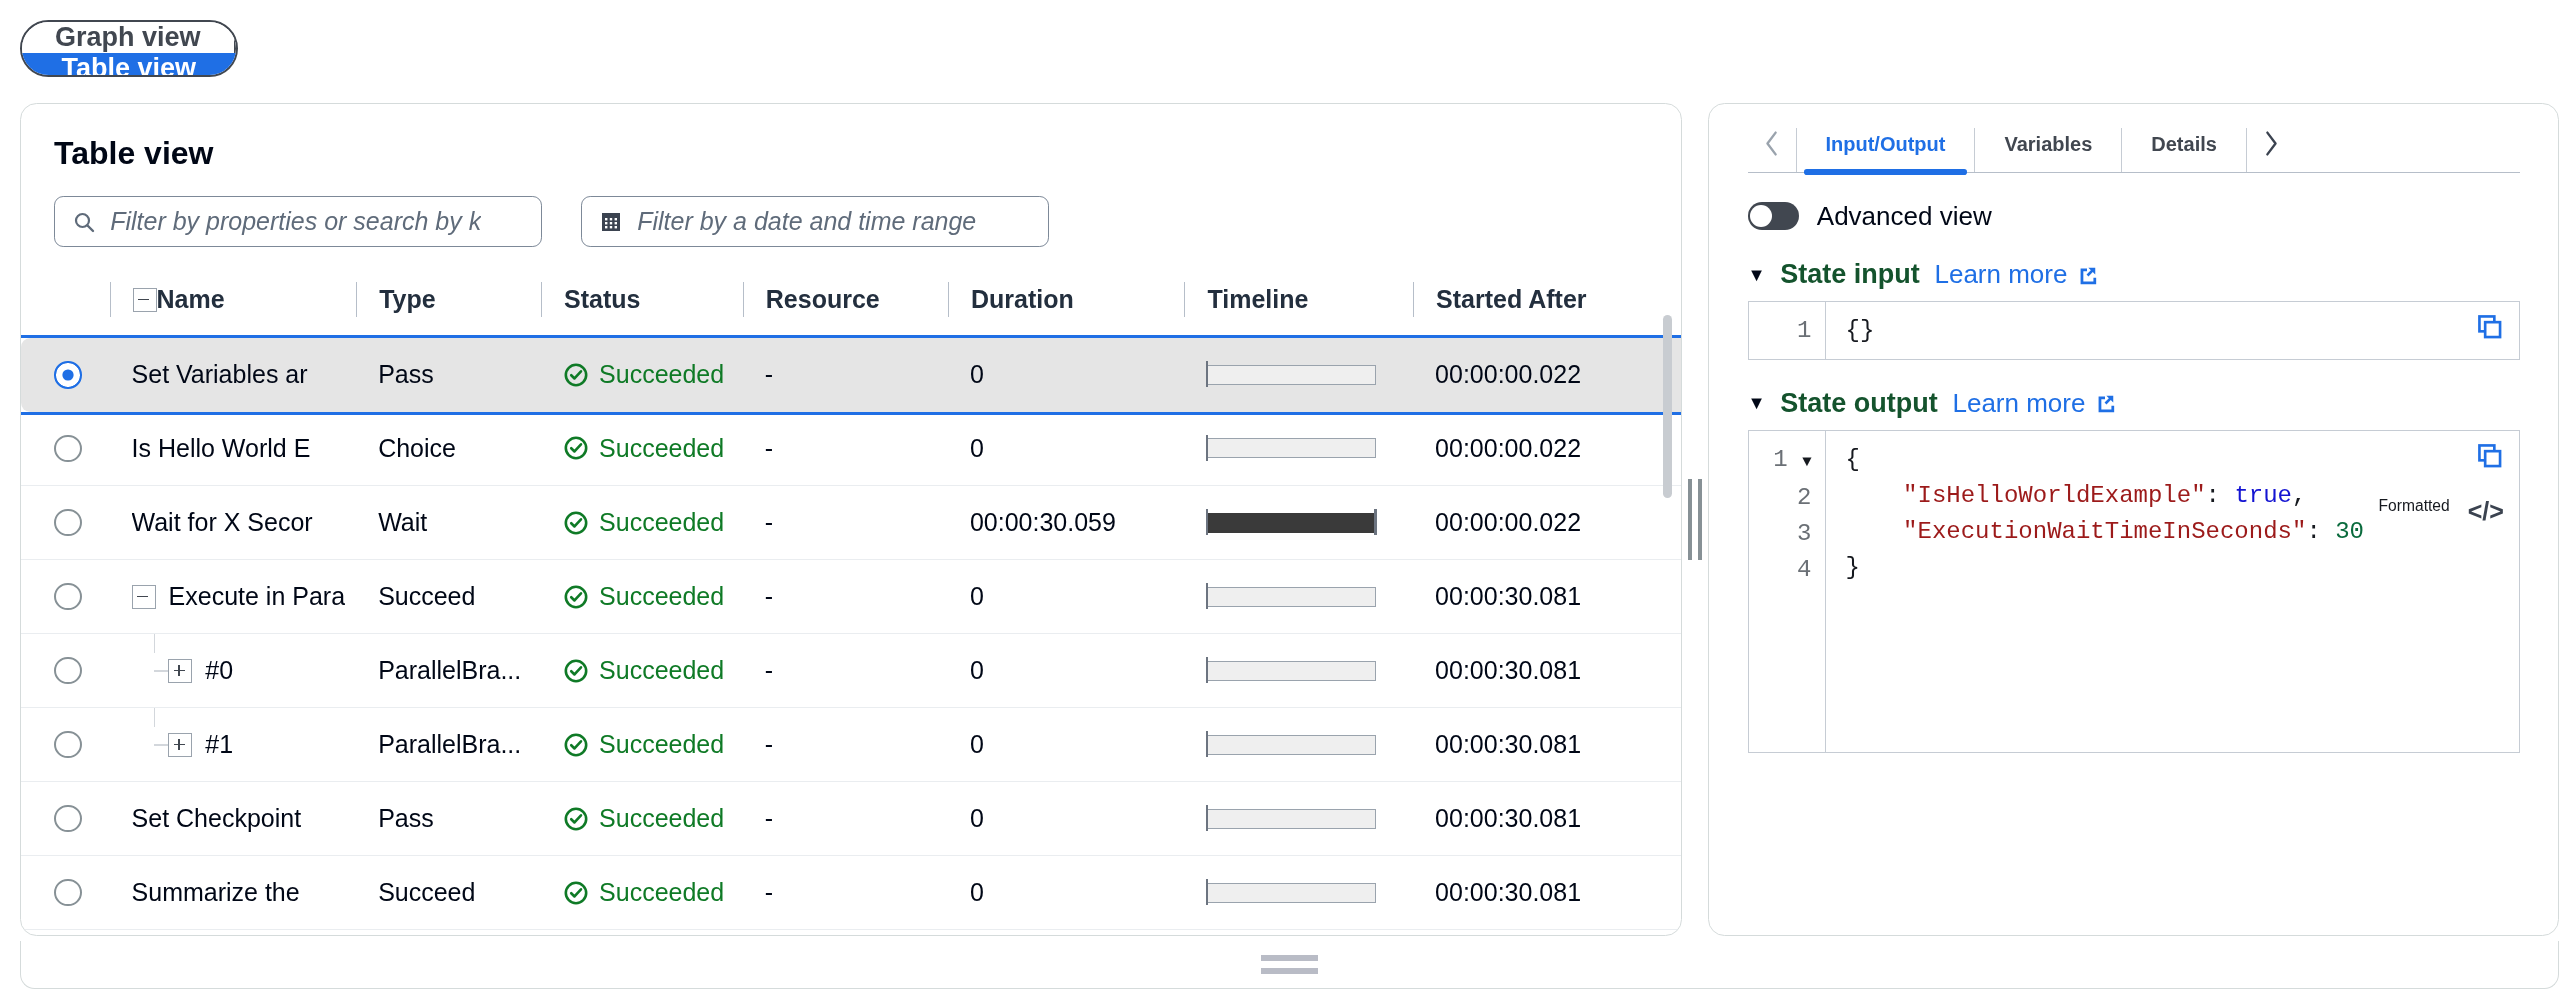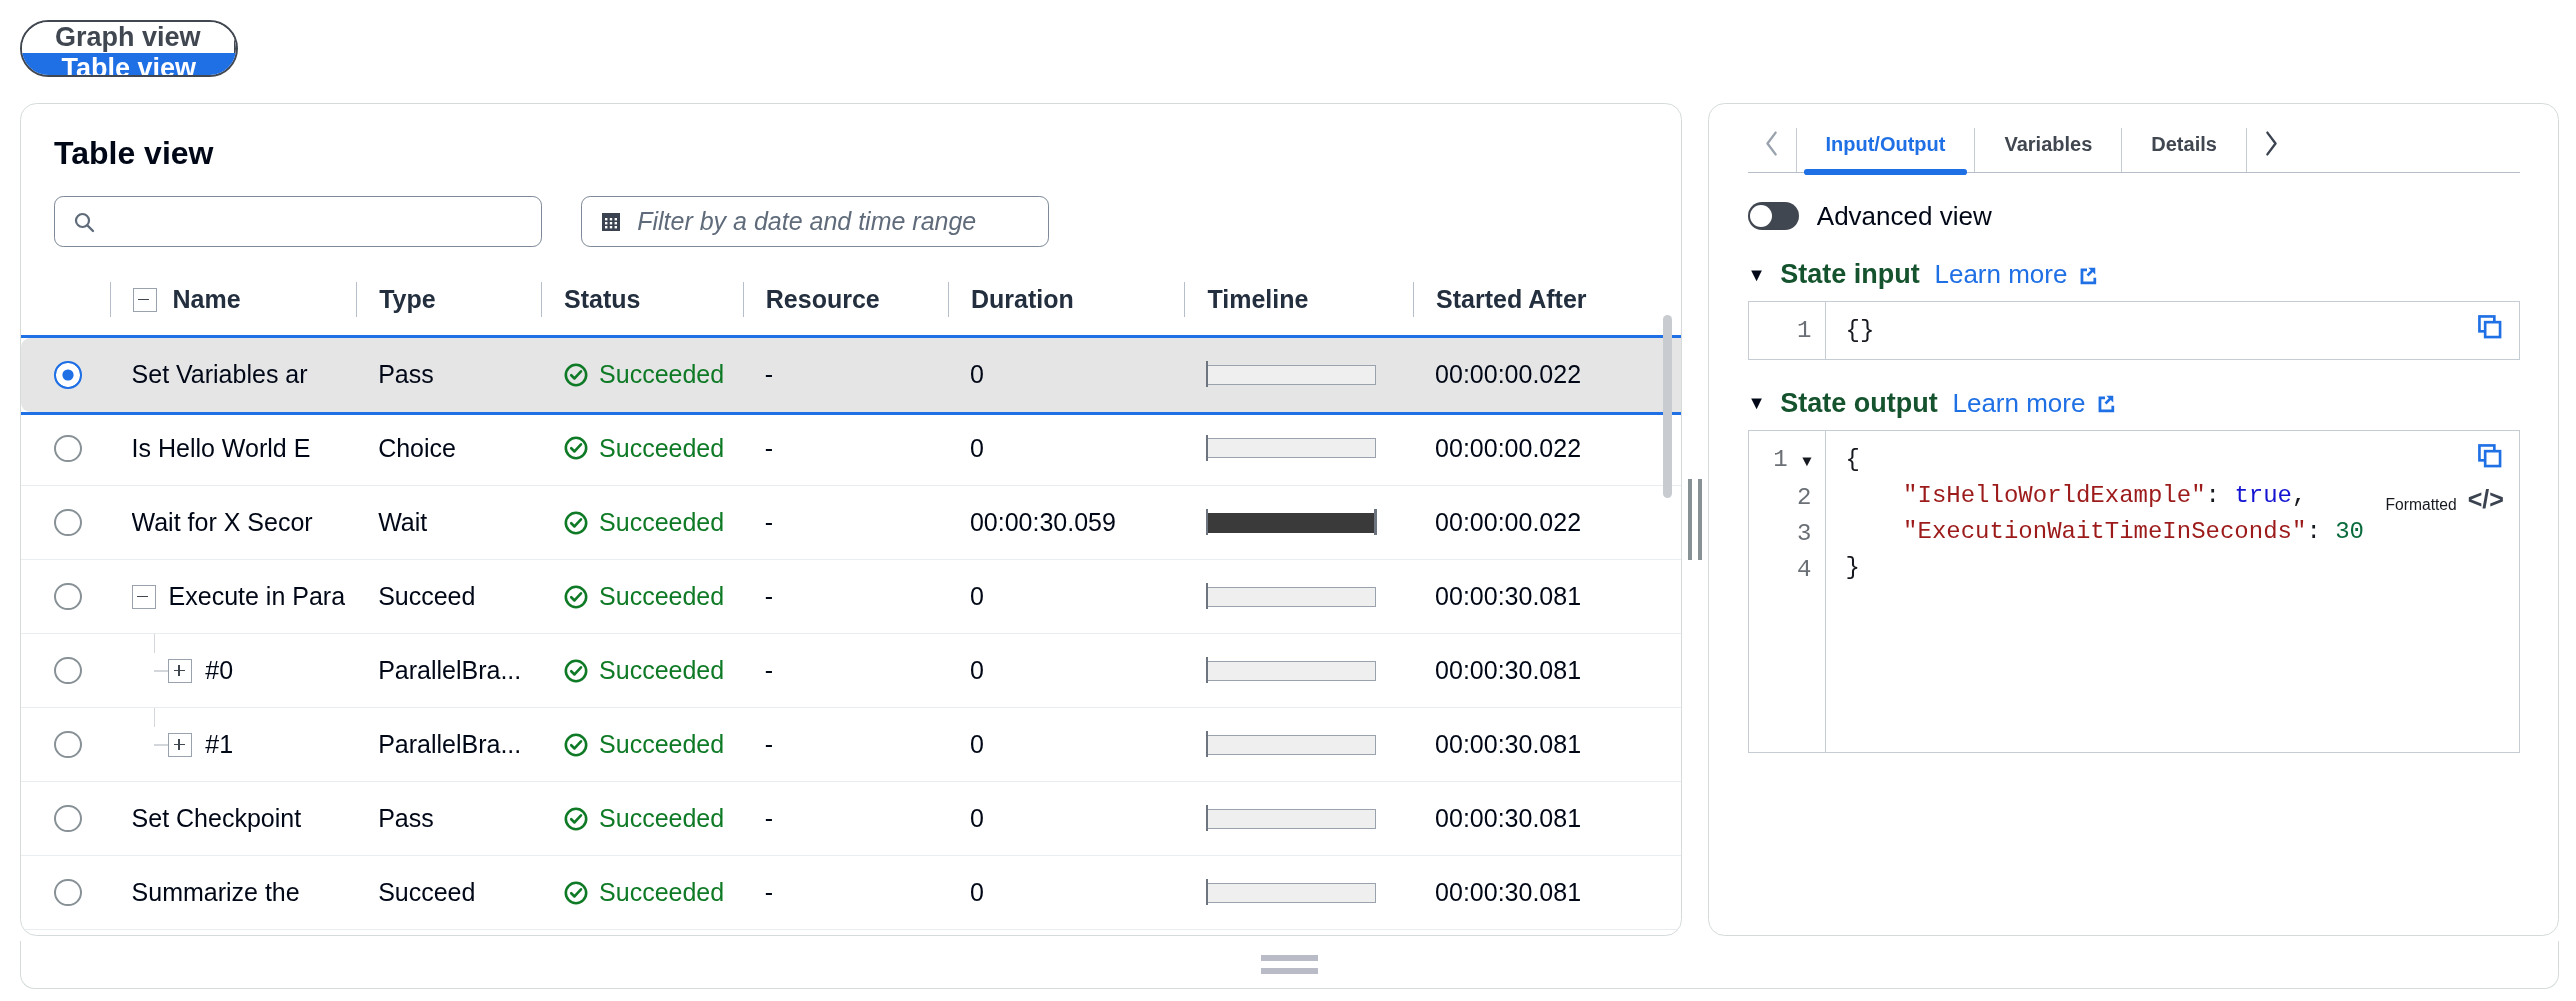--- a/index.html
+++ b/index.html
@@ -70,21 +70,21 @@
 
   
   table.exec { width: 100%; border-collapse: collapse; table-layout: fixed; margin-top: 26px; }
   table.exec th {
     font-size: 25px; font-weight: bold; color: #232f3e;
     text-align: left; padding: 9.2px 0 20px 0;
     border-bottom: 1.8px solid #d8dade;
     vertical-align: middle;
   }
   table.exec th .th-inner {
-    display: flex; align-items: center; gap: 16px;
+    display: flex; align-items: center; gap: 0;
     border-left: 1.8px solid #b6bec9; padding-left: 22px; height: 35px;
   }
   table.exec td {
     font-size: 25px; color: #000716;
     padding: 0 0 0 22px; height: 74px;
     border-bottom: 1.8px solid #eaedf0;
     white-space: nowrap; overflow: hidden;
   }
   tr.row-selected td { background: #e5e5e5; border-bottom: none; }
   tr.row-selected { outline: 3.7px solid #1f6fe5; }
@@ -239,22 +239,22 @@
     flex: 1; padding: 11px 0 11px 20px;
     font-family: "Liberation Mono", monospace;
     font-size: 24px; line-height: 36px; color: #16191f;
     white-space: pre; overflow: hidden;
   }
   .k { color: #9c1a1a; }
   .b { color: #1414d2; }
   .n { color: #0a6b3d; }
   .copy-btn { position: absolute; right: 14.7px; top: 11px; cursor: pointer; }
   .fmt-row {
-    position: absolute; right: 14.7px; top: 54px;
-    display: flex; align-items: flex-end; gap: 11px;
+    position: absolute; right: 14.7px; top: 66px;
+    display: flex; align-items: flex-start; gap: 18px;
   }
   .fmt-label { font-size: 15.6px; color: #16191f; }
   .code-icon { font-size: 25px; font-weight: bold; color: #3b4350; cursor: pointer; }
   .box-in  { height: 59px; }
   .box-out { height: 323px; }
 
   
   .bottom-bar {
     position: absolute; left: 20px; top: 941px;
     width: 2539px; height: 48px;
@@ -278,20 +278,21 @@
 
   <div class="panel panel-left">
     <div class="table-title">Table view</div>
 
     <div class="filter-row">
       <div class="input-box input-search">
         <svg width="24" height="24" viewBox="0 0 24 24" fill="none">
           <circle cx="10.5" cy="10.5" r="6.5" stroke="#5f6b7a" stroke-width="2.2"></circle>
           <line x1="15.5" y1="15.5" x2="21" y2="21" stroke="#5f6b7a" stroke-width="2.4" stroke-linecap="round"></line>
         </svg>
+        <span class="ph">Filter by properties or search by k</span>
       </div>
       <div class="input-box input-date">
         <svg width="24" height="24" viewBox="0 0 24 24">
           <rect x="3" y="3" width="18" height="18" fill="#3b4350"></rect>
           <g fill="#ffffff">
             <rect x="6" y="8" width="2.4" height="2.4"></rect>
               <rect x="10.8" y="8" width="2.4" height="2.4"></rect>
               <rect x="15.6" y="8" width="2.4" height="2.4"></rect>
             <rect x="6" y="12" width="2.4" height="2.4"></rect>
               <rect x="10.8" y="12" width="2.4" height="2.4"></rect>

